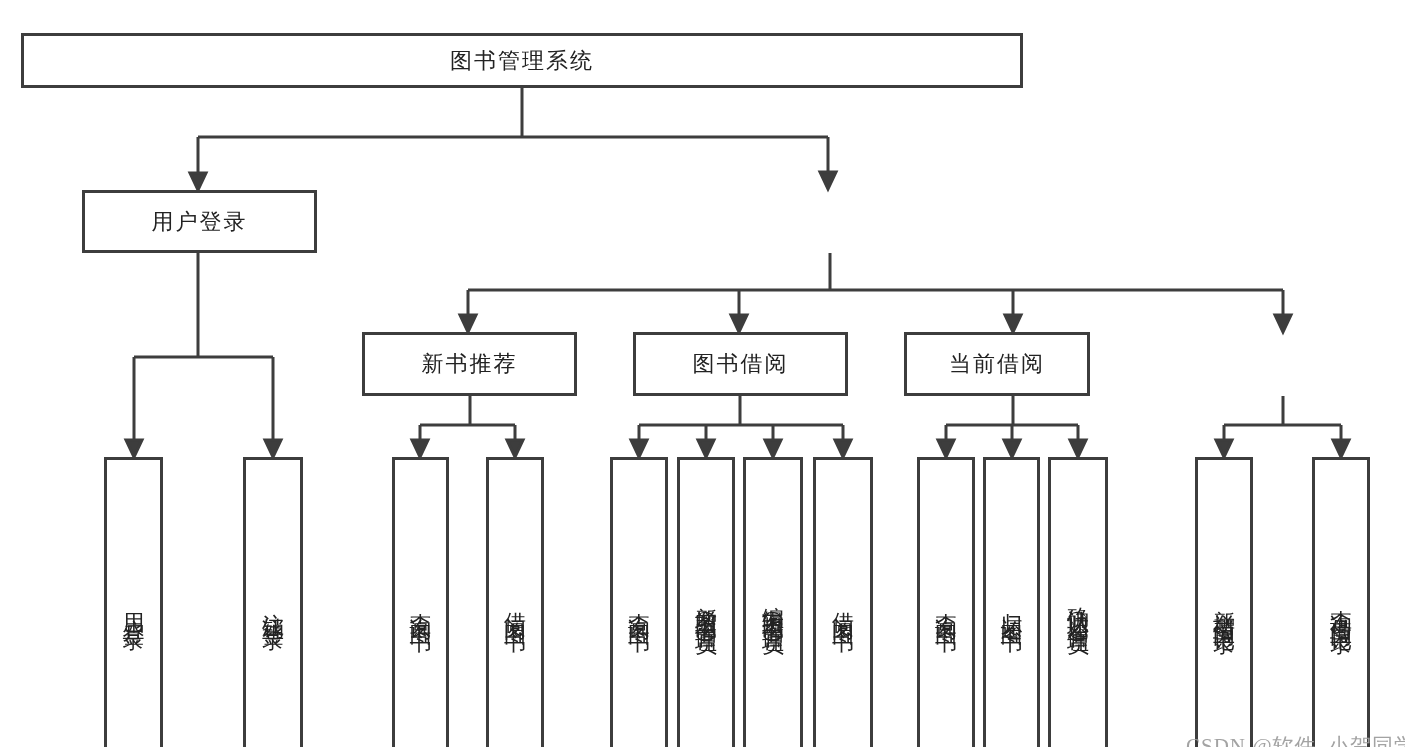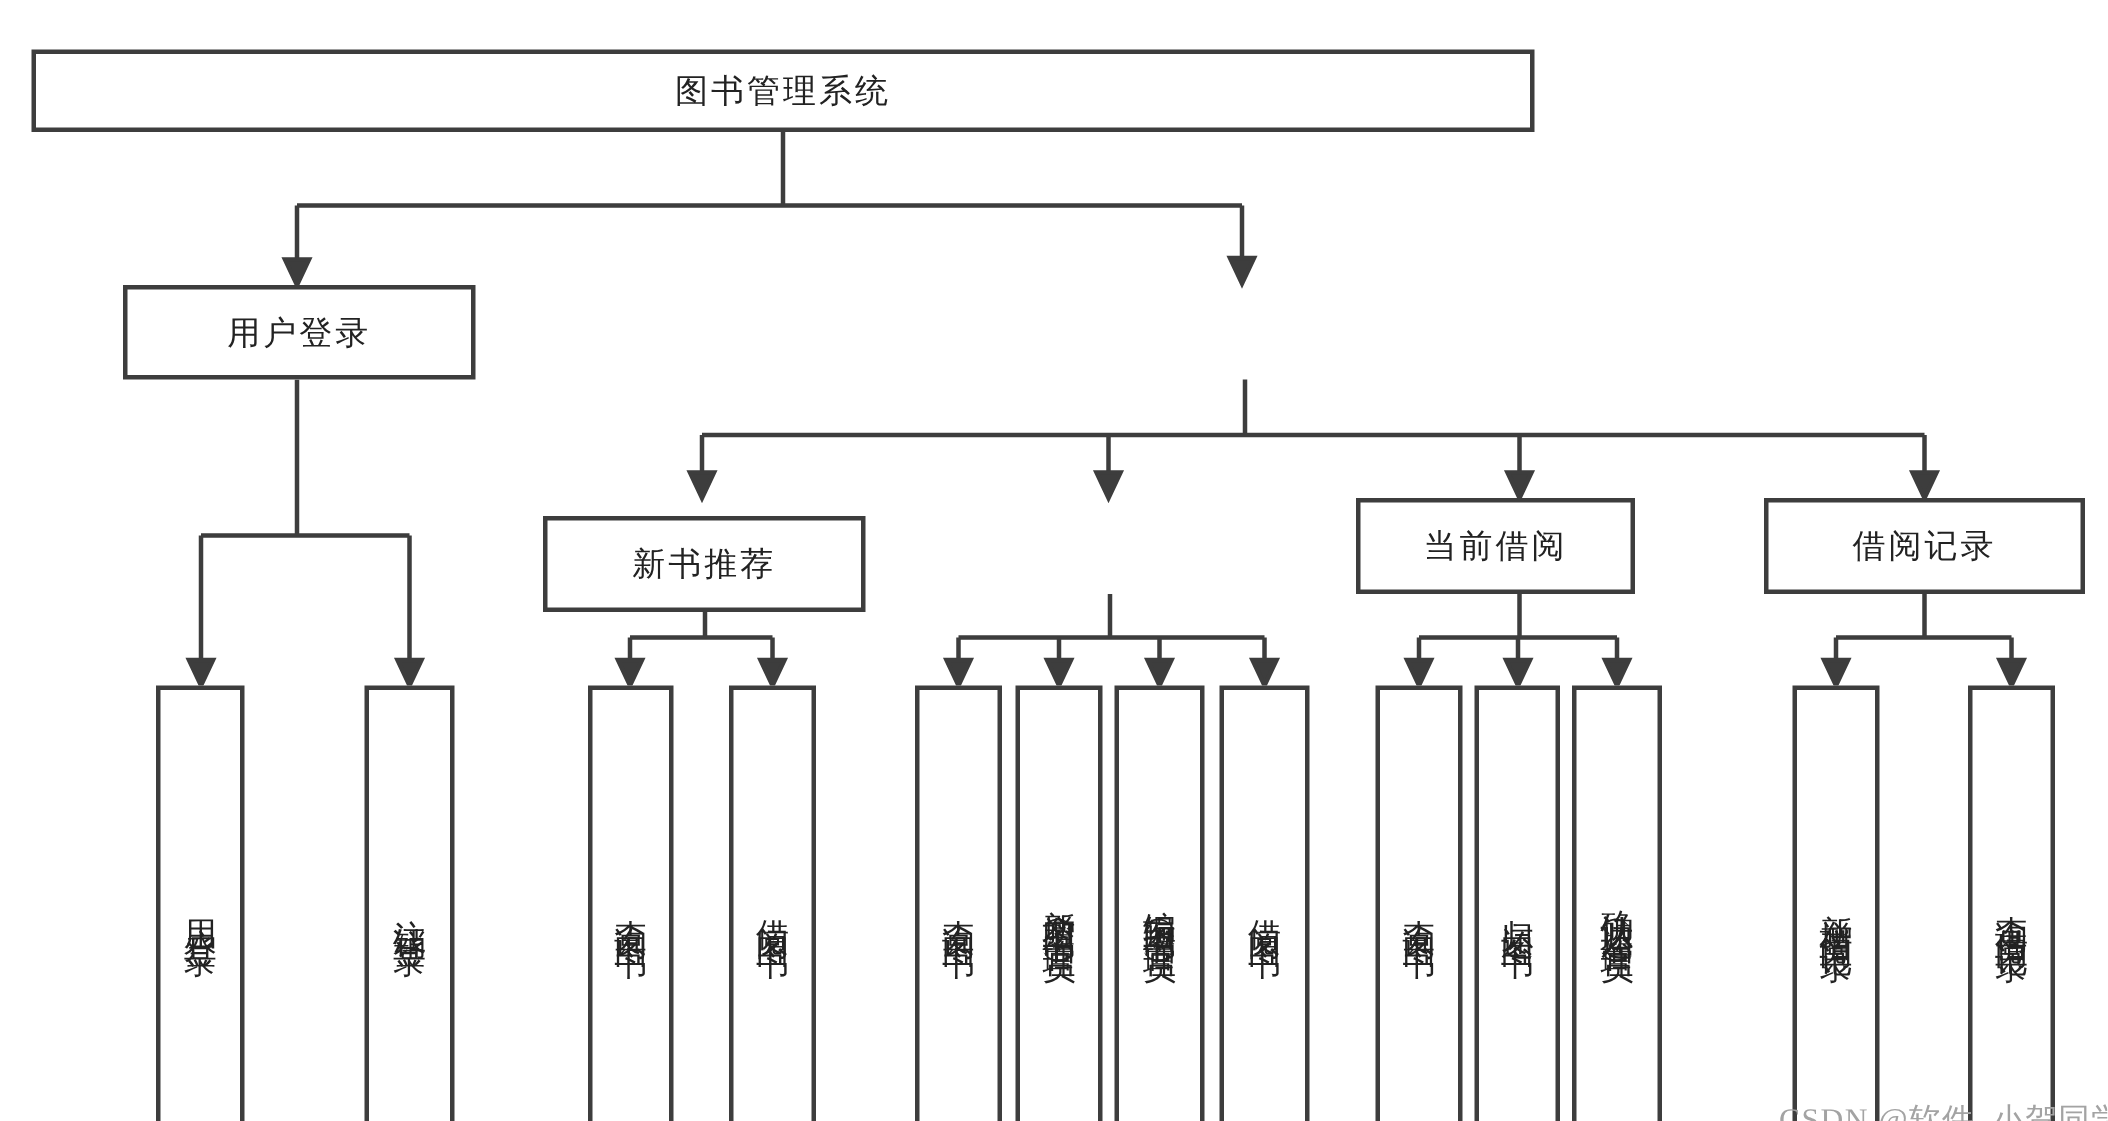--- a/index.html
+++ b/index.html
@@ -35,21 +35,21 @@
   .leaf {
     writing-mode: vertical-rl;
     text-orientation: mixed;
     letter-spacing: 6px;
     font-size: 22px;
   }
   
   .n-root   { left: 21px;   top: 13px;  width: 1002px; height: 55px; }
   .n-login  { left: 82px;   top: 170px; width: 235px;  height: 63px; }
   .n-mgmt   { left: 712px;  top: 169px; width: 235px;  height: 64px; }
-  .n-newb   { left: 362px;  top: 324px; width: 215px;  height: 64px; }
+  .n-newb   { left: 362px;  top: 312px; width: 215px;  height: 64px; }
   .n-borrow { left: 633px;  top: 312px; width: 215px;  height: 64px; }
   .n-cur    { left: 904px;  top: 312px; width: 186px;  height: 64px; }
   .n-rec    { left: 1176px; top: 312px; width: 214px;  height: 64px; }
   
   .lf       { top: 437px; height: 300px; }
   .l-a1 { left: 104px;  width: 59px; }
   .l-a2 { left: 243px;  width: 60px; }
   .l-b1 { left: 392px;  width: 57px; }
   .l-b2 { left: 486px;  width: 58px; }
   .l-c1 { left: 610px;  width: 58px; }
@@ -113,22 +113,22 @@
       <polygon points="1216,420 1232,420 1224,437"></polygon>
       <polygon points="1333,420 1349,420 1341,437"></polygon>
     </g>
   </svg>
 
   <div class="node n-root">图书管理系统</div>
 
   <div class="node n-login">用户登录</div>
 
   <div class="node n-newb">新书推荐</div>
+  <div class="node n-borrow">图书借阅</div>
   <div class="node n-cur">当前借阅</div>
-  <div class="node n-rec">借阅记录</div>
 
   <div class="node leaf lf l-a1">用户登录</div>
   <div class="node leaf lf l-a2">注销登录</div>
 
   <div class="node leaf lf l-b1">查询图书</div>
   <div class="node leaf lf l-b2">借阅图书</div>
 
   <div class="node leaf lf l-c1">查询图书</div>
   <div class="node leaf lf l-c2">新增图书（管理员）</div>
   <div class="node leaf lf l-c3">编辑图书（管理员）</div>

